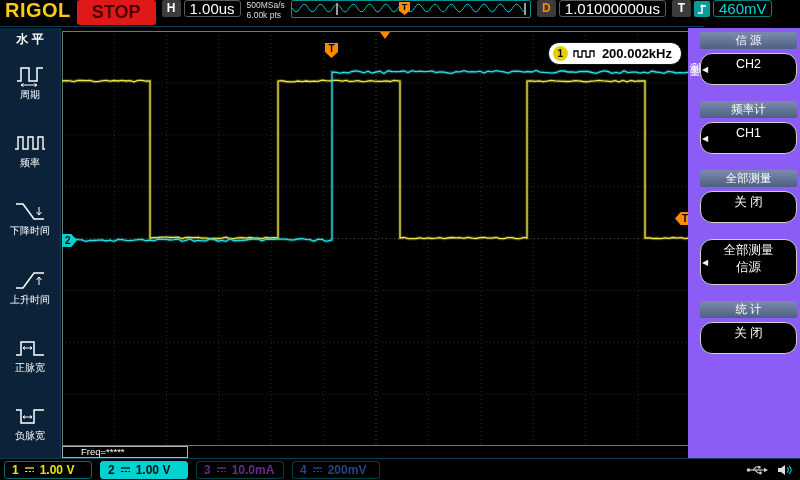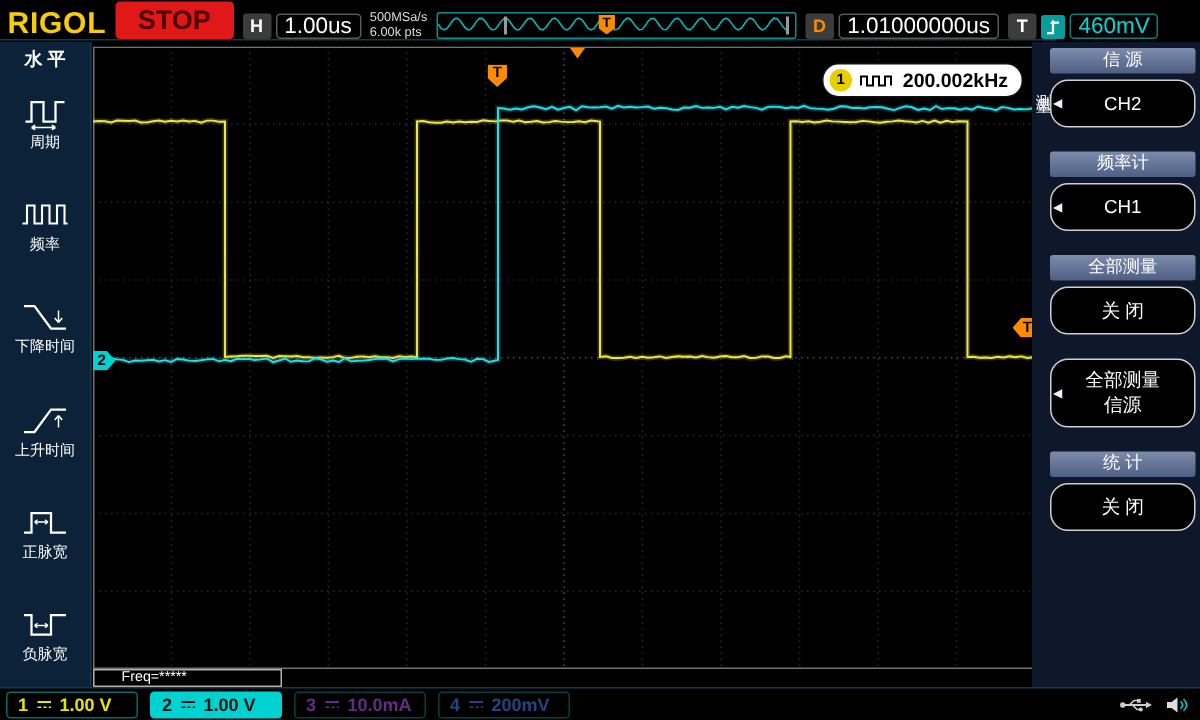--- a/index.html
+++ b/index.html
@@ -1,20 +1,20 @@
 <!DOCTYPE html>
 <html><head>
 <meta charset="utf-8">
 <style>
   html,body{margin:0;padding:0;background:#000;}
   .screen{position:relative;width:800px;height:480px;background:#000;overflow:hidden;
           font-family:"Liberation Sans",sans-serif;color:#fff;}
 
   
-  .topbar{position:absolute;left:0;top:0;width:704px;height:27px;display:flex;align-items:flex-end;
+  .topbar{position:absolute;left:0;top:0;width:704px;height:27px;display:flex;align-items:flex-start;
           gap:6px;padding:0 5px;box-sizing:border-box;background:#000;border-bottom:1px solid #0e3d52;}
   .logo{font-weight:bold;font-size:20px;color:#f7cc0f;letter-spacing:.5px;line-height:1;}
   .stop{background:#e01818;color:#4d0000;font-weight:bold;font-size:18px;padding:2px 15px;border-radius:3px;}
   .hgroup,.dgroup,.tgroup{display:flex;align-items:center;gap:3px;}
   .keybox{display:inline-block;min-width:13px;height:17px;line-height:17px;text-align:center;
           background:#3c3c3c;border-radius:2px;font-size:12px;font-weight:bold;color:#fff;padding:0 3px;}
   .keybox.orange{color:#ff8a00;}
   .valbox{display:inline-block;height:15px;line-height:15px;border:1px solid #5a5a5a;border-radius:3px;
           background:#000;color:#fff;font-size:15px;padding:0 5px;white-space:nowrap;}
   .valbox.cyan{color:#00d9d9;border-color:#0a7d7d;}
@@ -50,30 +50,30 @@
   .tag-trig{width:15px;height:13px;background:#ff8a00;line-height:13px;text-align:right;padding-right:2px;
             clip-path:polygon(100% 0,38% 0,0 50%,38% 100%,100% 100%);}
   .tag-top{width:13px;height:15px;background:#ff8a00;text-align:center;line-height:11px;
            clip-path:polygon(0 0,100% 0,100% 60%,50% 100%,0 60%);}
   .delay-tri{position:absolute;width:0;height:0;border-left:5px solid transparent;
              border-right:5px solid transparent;border-top:7px solid #ff8a00;}
   .freqbox{position:absolute;left:62px;top:446px;width:126px;height:12px;border:1px solid #b0b0b0;
            box-sizing:border-box;font-size:9.5px;line-height:10px;color:#fff;padding-left:18px;background:#000;}
 
   
-  .rightpanel{position:absolute;right:0;top:28px;width:112px;height:430px;background:#0f172a;}
+  .rightpanel{position:absolute;right:0;top:28px;width:112px;height:430px;background:#8b5cf6;}
   .vtab{position:absolute;left:1px;top:26px;width:13px;font-size:11px;color:#fff;
         writing-mode:vertical-rl;text-orientation:upright;letter-spacing:3px;}
   .menu{position:absolute;right:3px;top:4px;width:97px;display:flex;flex-direction:column;}
   .mgroup{margin-bottom:16px;}
   .mheader{height:17px;line-height:17px;text-align:center;font-size:11.5px;color:#fff;
            background:linear-gradient(#7d8cab,#4e5f84);border-radius:2px;margin-bottom:4px;}
   .mbtn{position:relative;background:#000;border:1px solid #d0d0d0;border-radius:12px;color:#fff;
         font-size:12.5px;min-height:32px;display:flex;flex-direction:column;align-items:center;
-        justify-content:center;cursor:pointer;padding:2px 0;box-sizing:border-box;}
+        justify-content:flex-start;cursor:pointer;padding:2px 0;box-sizing:border-box;}
   .mbtn.tall{min-height:46px;}
   .mlabel{line-height:1.35;}
   .arrow-l{position:absolute;left:1px;top:50%;transform:translateY(-50%);font-size:8px;color:#e8f4ff;}
   .arrow-l::before{content:"◀";}
   .arrow-d{font-size:8px;color:#fff;line-height:9px;}
   .arrow-d::before{content:"▼";}
 
   
   .bottombar{position:absolute;left:0;bottom:0;width:800px;height:22px;background:#000;
              border-top:1px solid #0e3d52;display:flex;align-items:center;gap:8px;

